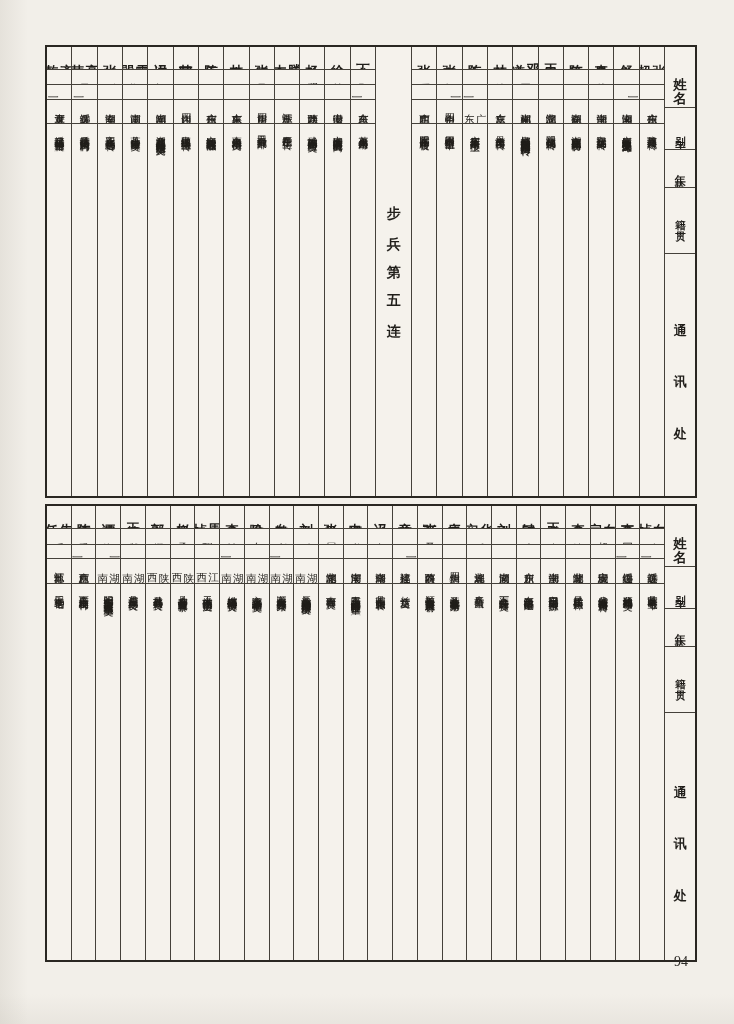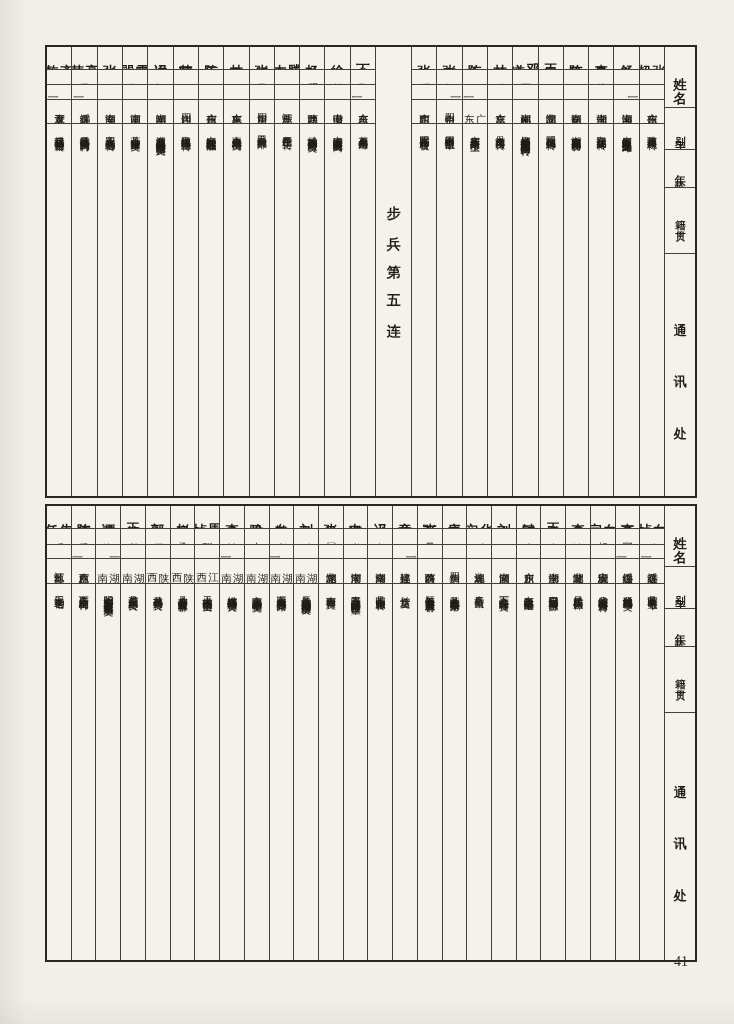--- a/index.html
+++ b/index.html
@@ -912,14 +912,14 @@
           <span class="vtext" style="letter-spacing: 0.55em;">二五</span>
         </div>
         <div class="cell origin">
           <span class="vtext">江苏常熟</span>
         </div>
         <div class="cell address">
           <span class="vtext">无锡杨合老宅</span>
         </div>
       </div>
     </div>
-  <div class="page-number">41</div>
+  <div class="page-number">94</div>
 </div>
 
 </body></html>

